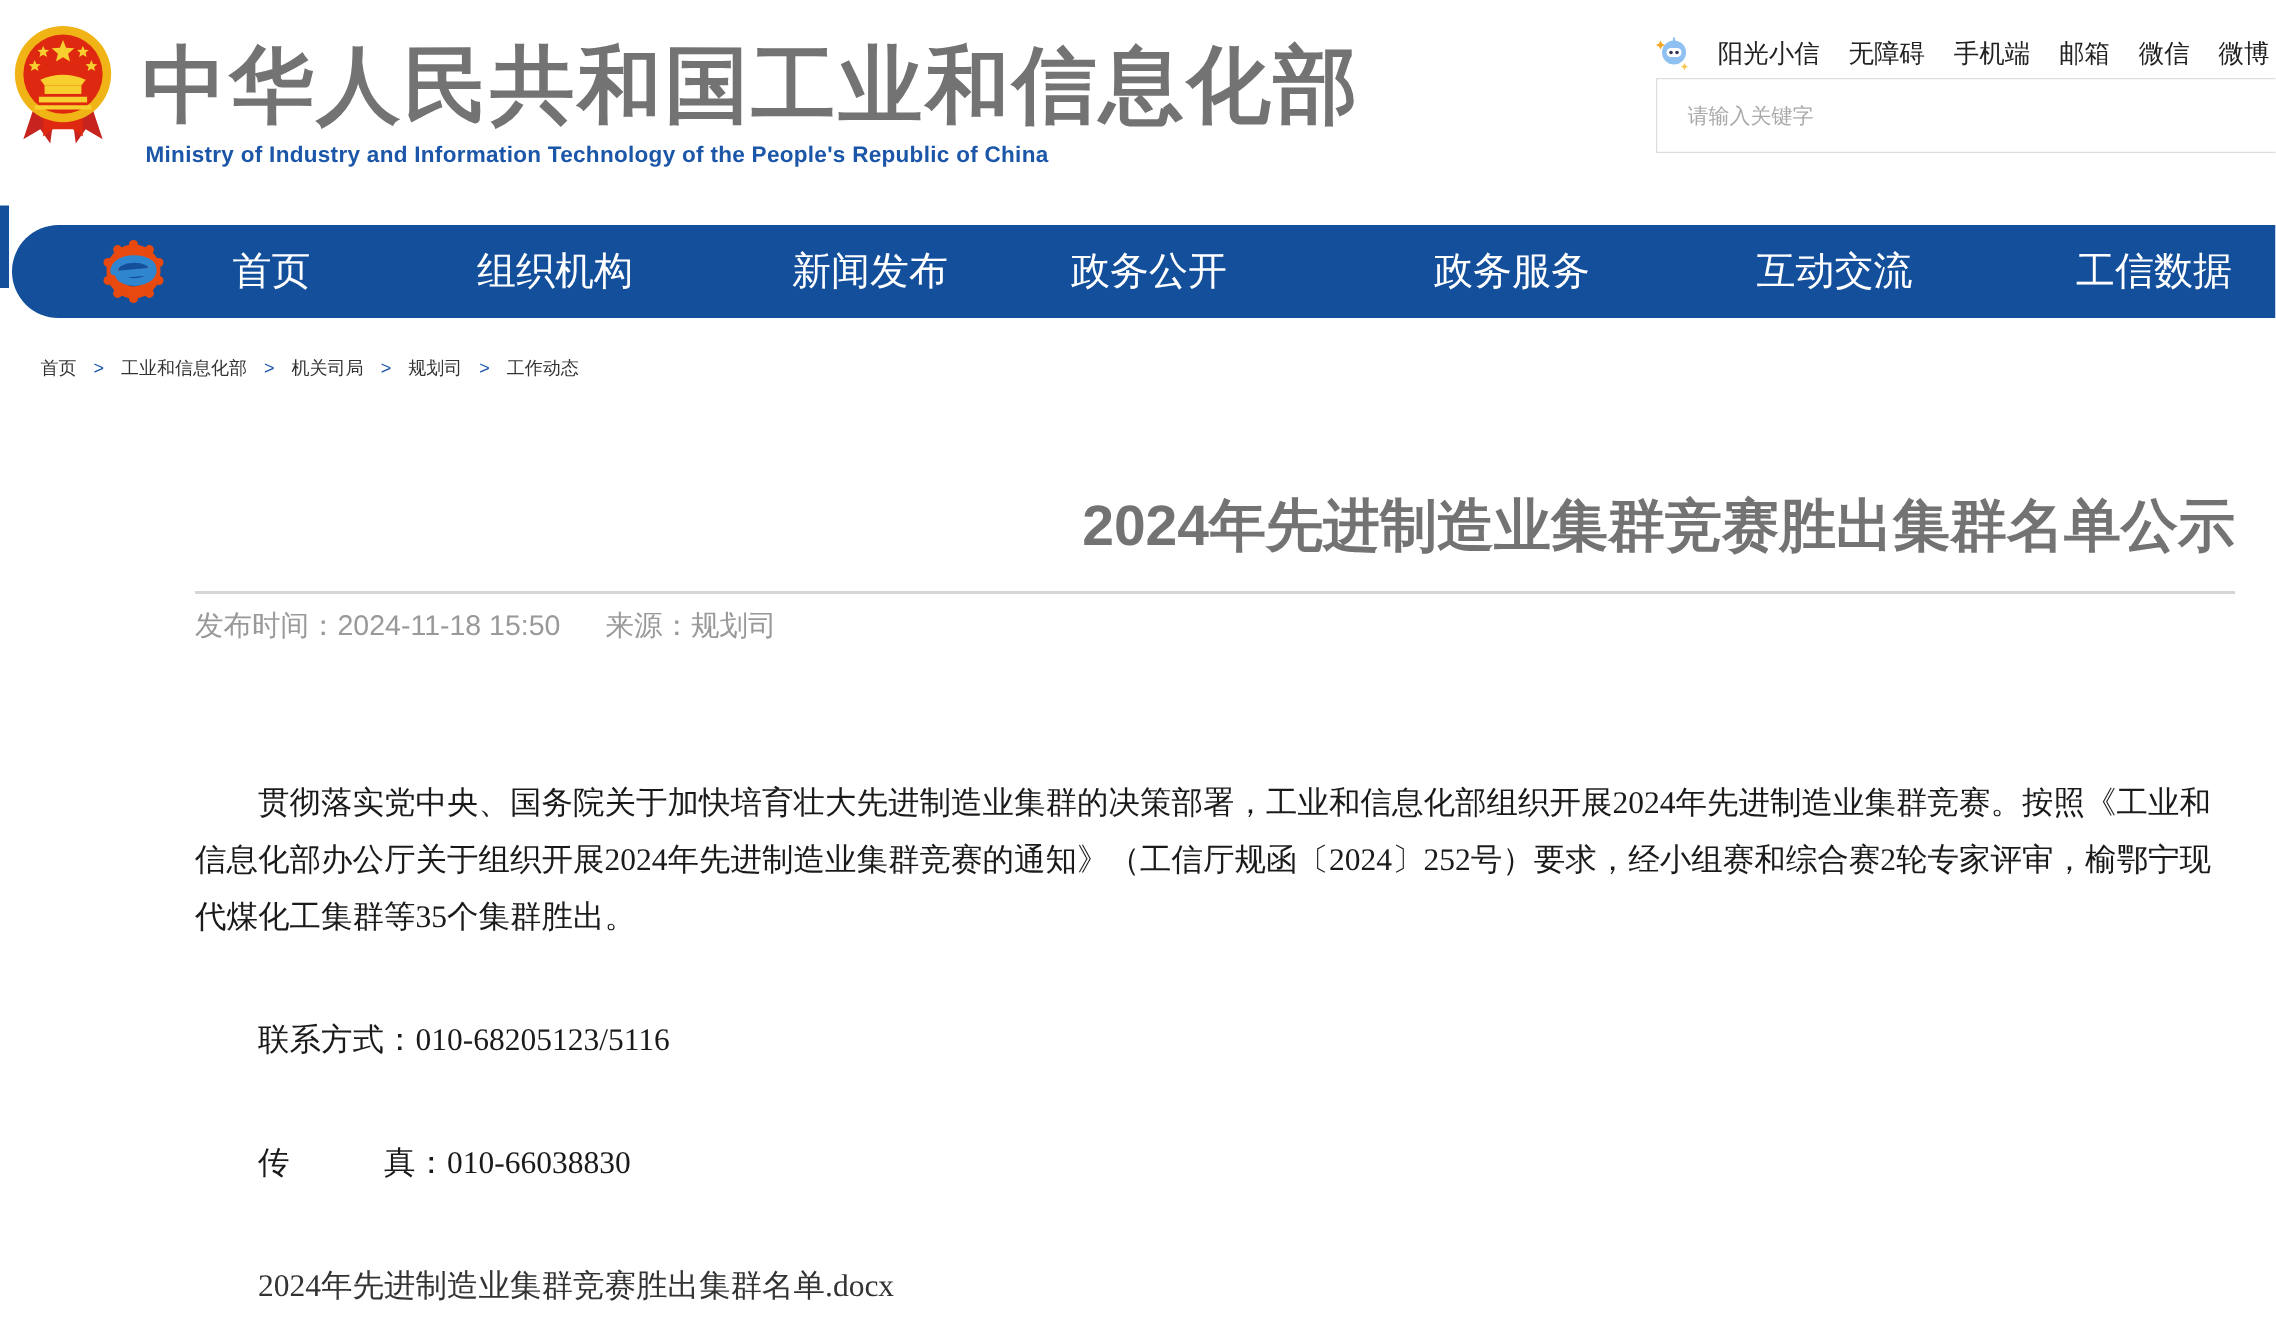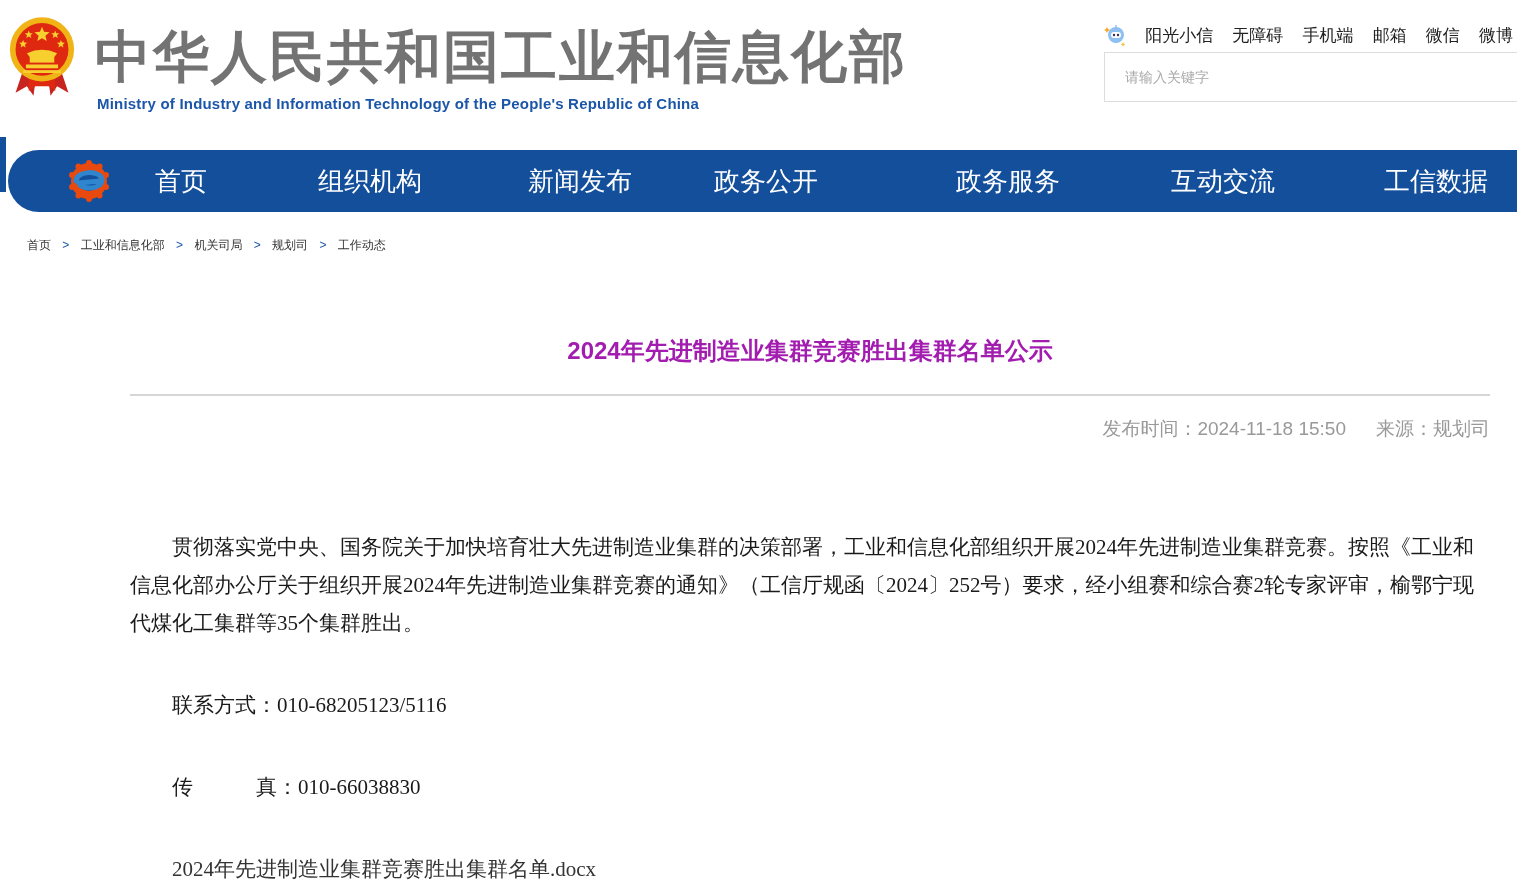--- a/index.html
+++ b/index.html
@@ -34,24 +34,24 @@
   .nav-item { position:absolute; top:50%; transform:translate(-50%,-50%); color:#fff;
               font-size:26px; white-space:nowrap; cursor:pointer; }
 
   
   .breadcrumb { position:absolute; left:5px; top:237px; font-size:12px; color:#333;margin-left:22px; }
   .breadcrumb a { color:#333; text-decoration:none; cursor:pointer; }
   .breadcrumb .sep { color:#1b56a8; margin:0 8px; }
 
   
   .article { position:absolute; left:130px; top:318px; width:1360px; }
-  .article-title { margin-top:14px; text-align:center; font-size:24px; font-weight:bold;
-                   color:#a21caf; line-height:38px; }
+  .article-title { margin-top:14px; text-align:right; font-size:38px; font-weight:bold;
+                   color:#737373; line-height:38px; }
   .article-divider { margin-top:24px; height:2px; background:#d6d6d6; }
-  .article-meta { margin-top:20px; text-align:right; font-size:19px; color:#999; height:26px; }
+  .article-meta { margin-top:8px; text-align:left; font-size:19px; color:#999; height:26px; }
   .article-meta .src { margin-left:30px; }
 
   .article-body { margin-top:86px; font-family:"Liberation Serif","DejaVu Serif",serif;
                   font-size:21px; line-height:38px; color:#1a1a1a; width:1345px; }
   .article-body p { text-indent:2em;margin-top:44px; }
   .contact-block { margin-top:30px; }
   .attachment { margin-top:28px; }
   .attachment a { color:#333; text-decoration:none; cursor:pointer; }
 </style>
 </head>

